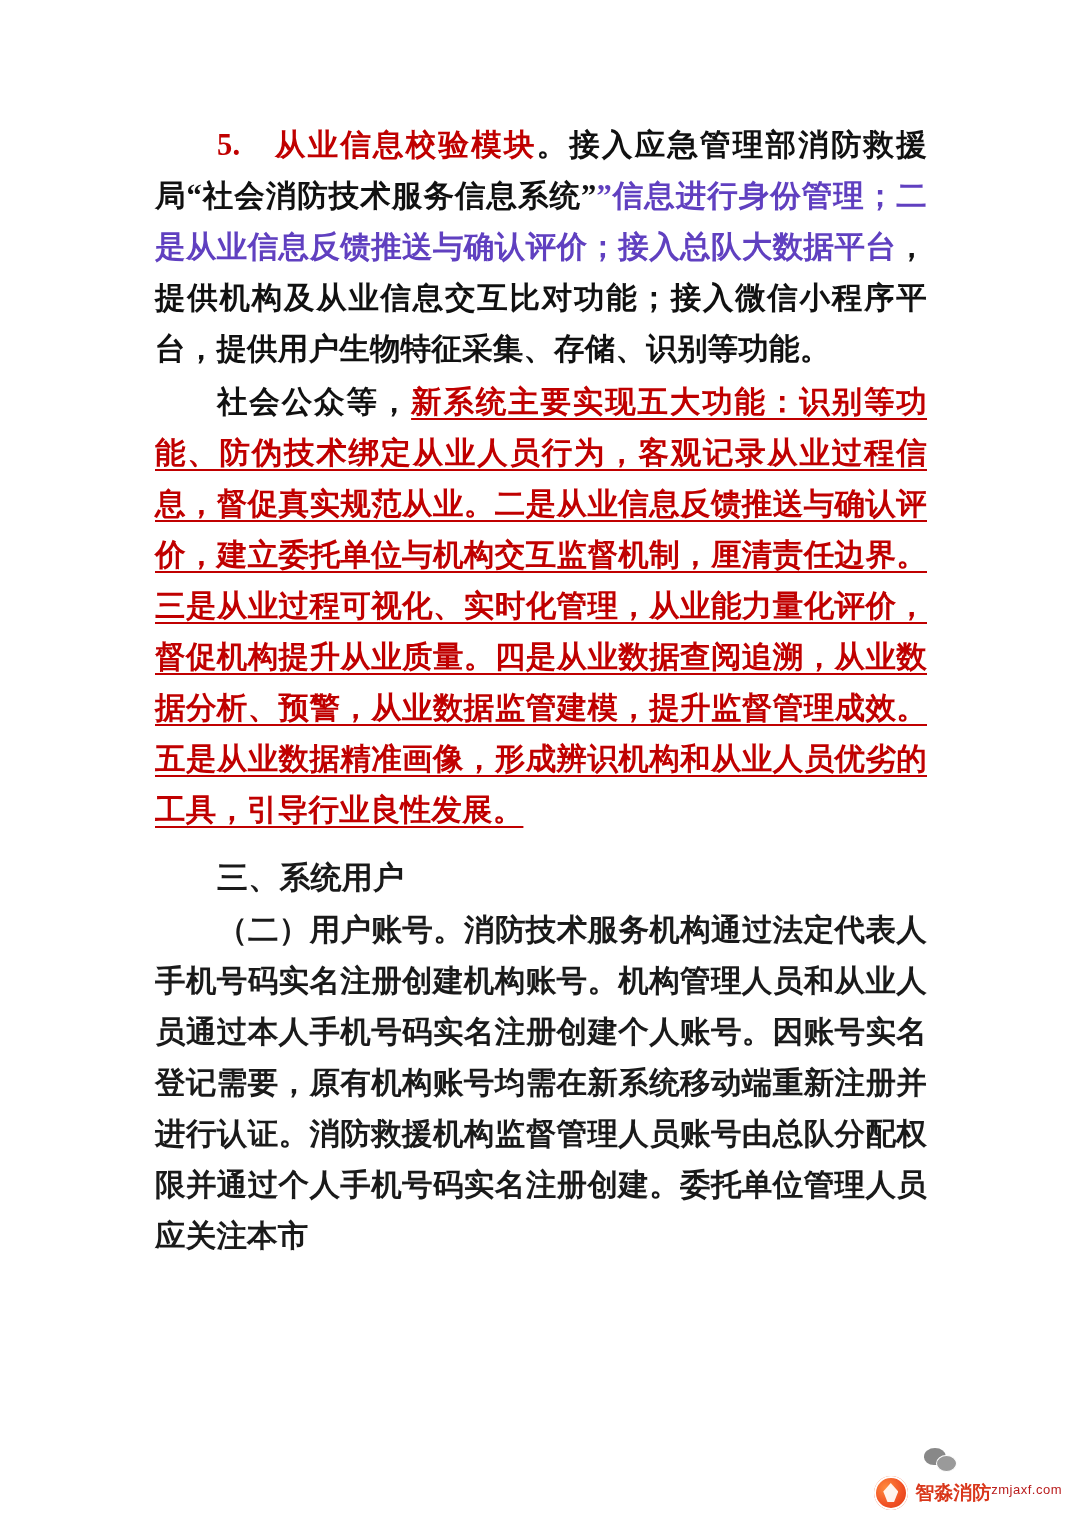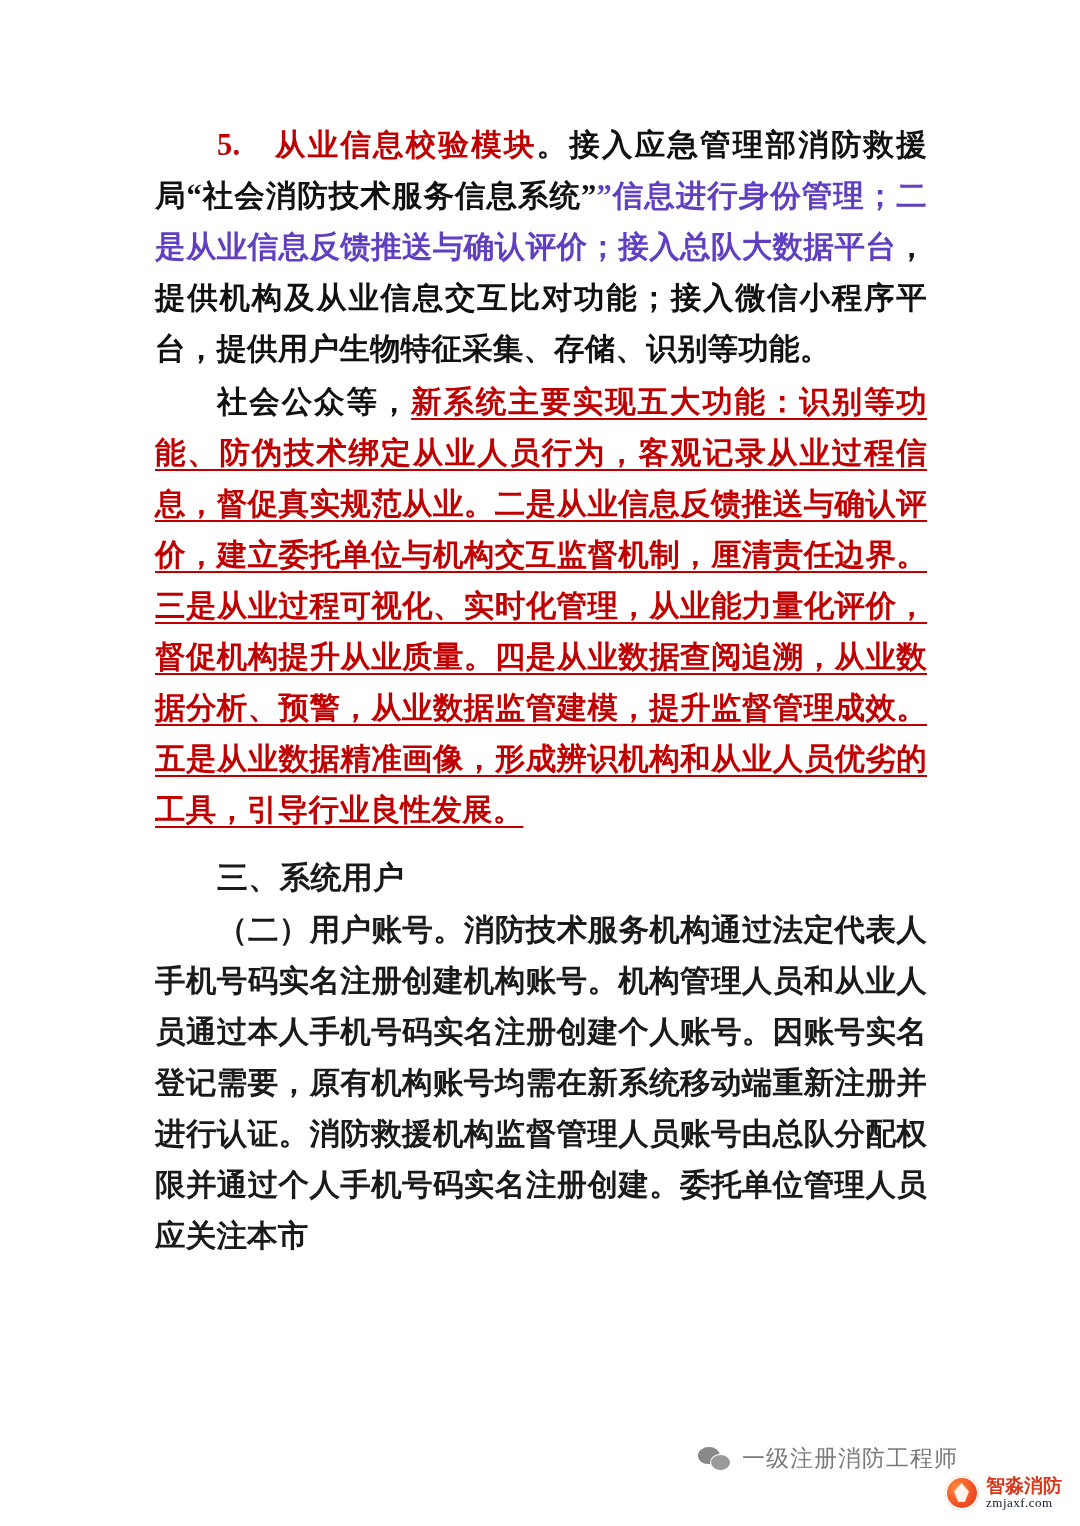--- a/index.html
+++ b/index.html
@@ -130,33 +130,33 @@
     content: "";
     position: absolute;
     left: 9px; top: 7px;
     width: 15px; height: 19px;
     background: #fff;
     clip-path: polygon(50% 0%, 100% 45%, 72% 100%, 28% 100%, 0% 45%);
     opacity: .92;
   }
   .logo-text {
     display: flex;
-    flex-direction: column;
+    flex-direction: row;
     line-height: 1.05;
   }
   .logo-name {
     font-size: 19px;
     color: #d9371b;
     font-family: "Liberation Sans", sans-serif;
     font-weight: 700;
   }
   .logo-url {
     font-size: 13px;
-    color: #0f172a;
-    font-family: Liberation Serif, serif;
+    color: #b91c1c;
+    font-family: Liberation Sans, sans-serif;
     letter-spacing: .5px;
   }
 </style>
 </head>
 <body>
 
 <div class="page">
 
   <div class="content">
 
@@ -178,21 +178,20 @@
     </p>
 
   </div>
 
   <div class="footer">
     <div class="wechat-block">
       <span class="wechat-icon">
         <span class="b1"></span>
           <span class="b2"></span>
       </span>
-      <span class="wechat-text">一级注册消防工程师</span>
     </div>
     <div class="logo-block">
       <span class="logo-mark"></span>
       <span class="logo-text">
         <span class="logo-name">智淼消防</span>
         <span class="logo-url">zmjaxf.com</span>
       </span>
     </div>
   </div>
 

